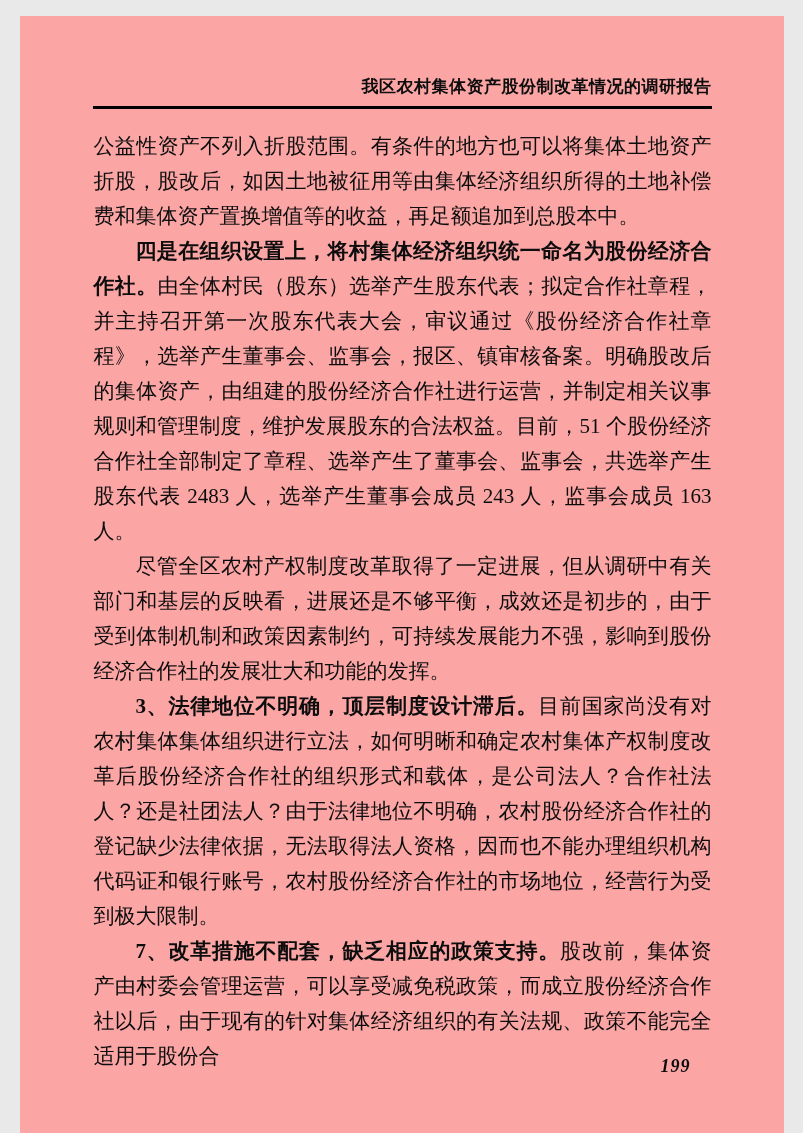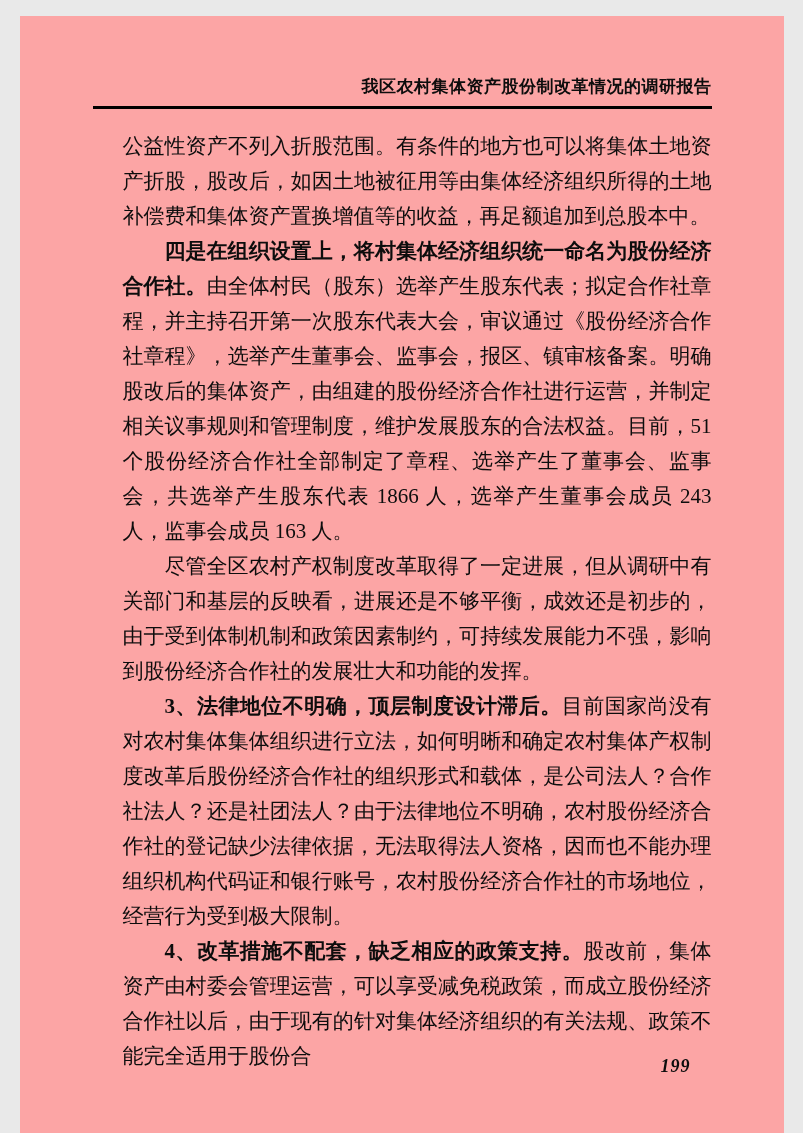--- a/index.html
+++ b/index.html
@@ -34,21 +34,21 @@
     letter-spacing: 0.5px;
     padding-bottom: 8px;
   }
   .header-rule {
     height: 3px;
     background: #000;
     width: 100%;
   }
   .doc-body {
     position: absolute;
-    left: 103px;
+    left: 74px;
     right: 72px;
     top: 113px;
   }
   .para {
     margin: 0;
     font-size: 21px;
     line-height: 35px;
     text-align: justify;
     text-indent: 2em;
   }
@@ -88,34 +88,34 @@
     <div class="header-rule"></div>
   </header>
 
   <main class="doc-body">
 
     <p class="para no-indent">
       <span>公益性资产不列入折股范围。有条件的地方也可以将集体土地资产折股，股改后，如因土地被征用等由集体经济组织所得的土地补偿费和集体资产置换增值等的收益，再足额追加到总股本中。</span>
     </p>
 
     <p class="para">
-      <span class="lead">四是在组织设置上，将村集体经济组织统一命名为股份经济合作社。</span><span>由全体村民（股东）选举产生股东代表；拟定合作社章程，并主持召开第一次股东代表大会，审议通过《股份经济合作社章程》，选举产生董事会、监事会，报区、镇审核备案。明确股改后的集体资产，由组建的股份经济合作社进行运营，并制定相关议事规则和管理制度，维护发展股东的合法权益。目前，51 个股份经济合作社全部制定了章程、选举产生了董事会、监事会，共选举产生股东代表 1866 人，选举产生董事会成员 243 人，监事会成员 163 人。</span>
+      <span class="lead">四是在组织设置上，将村集体经济组织统一命名为股份经济合作社。</span><span>由全体村民（股东）选举产生股东代表；拟定合作社章程，并主持召开第一次股东代表大会，审议通过《股份经济合作社章程》，选举产生董事会、监事会，报区、镇审核备案。明确股改后的集体资产，由组建的股份经济合作社进行运营，并制定相关议事规则和管理制度，维护发展股东的合法权益。目前，51 个股份经济合作社全部制定了章程、选举产生了董事会、监事会，共选举产生股东代表 2483 人，选举产生董事会成员 243 人，监事会成员 163 人。</span>
     </p>
 
 
     <p class="para">
       <span>尽管全区农村产权制度改革取得了一定进展，但从调研中有关部门和基层的反映看，进展还是不够平衡，成效还是初步的，由于受到体制机制和政策因素制约，可持续发展能力不强，影响到股份经济合作社的发展壮大和功能的发挥。</span>
     </p>
 
     <p class="para">
       <span class="lead">3、法律地位不明确，顶层制度设计滞后。</span><span>目前国家尚没有对农村集体集体组织进行立法，如何明晰和确定农村集体产权制度改革后股份经济合作社的组织形式和载体，是公司法人？合作社法人？还是社团法人？由于法律地位不明确，农村股份经济合作社的登记缺少法律依据，无法取得法人资格，因而也不能办理组织机构代码证和银行账号，农村股份经济合作社的市场地位，经营行为受到极大限制。</span>
     </p>
 
     <p class="para">
-      <span class="lead">4、改革措施不配套，缺乏相应的政策支持。</span><span>股改前，集体资产由村委会管理运营，可以享受减免税政策，而成立股份经济合作社以后，由于现有的针对集体经济组织的有关法规、政策不能完全适用于股份合</span>
+      <span class="lead">7、改革措施不配套，缺乏相应的政策支持。</span><span>股改前，集体资产由村委会管理运营，可以享受减免税政策，而成立股份经济合作社以后，由于现有的针对集体经济组织的有关法规、政策不能完全适用于股份合</span>
     </p>
 
   </main>
 
   <footer>
     <div class="page-number">199</div>
   </footer>
 
 </div>
 

